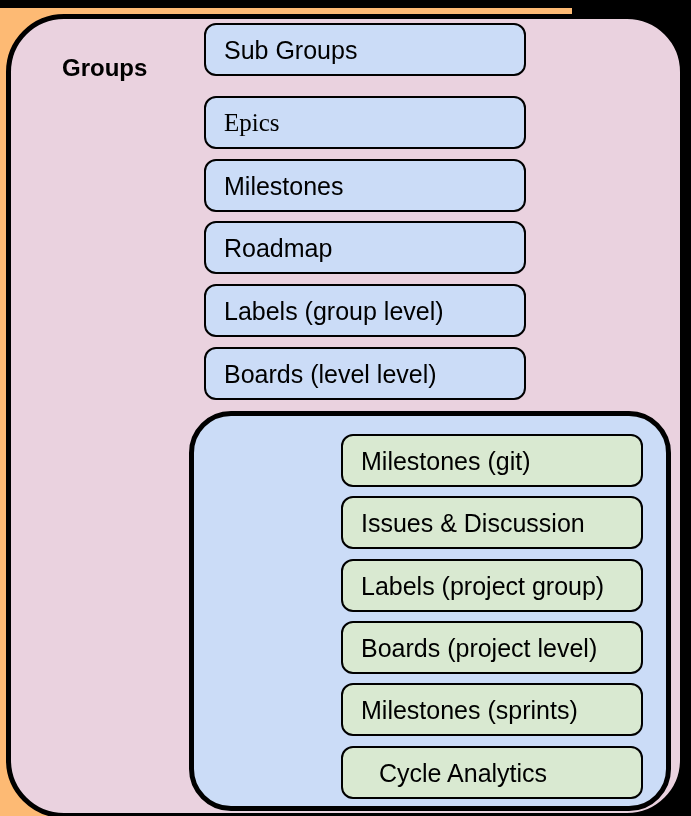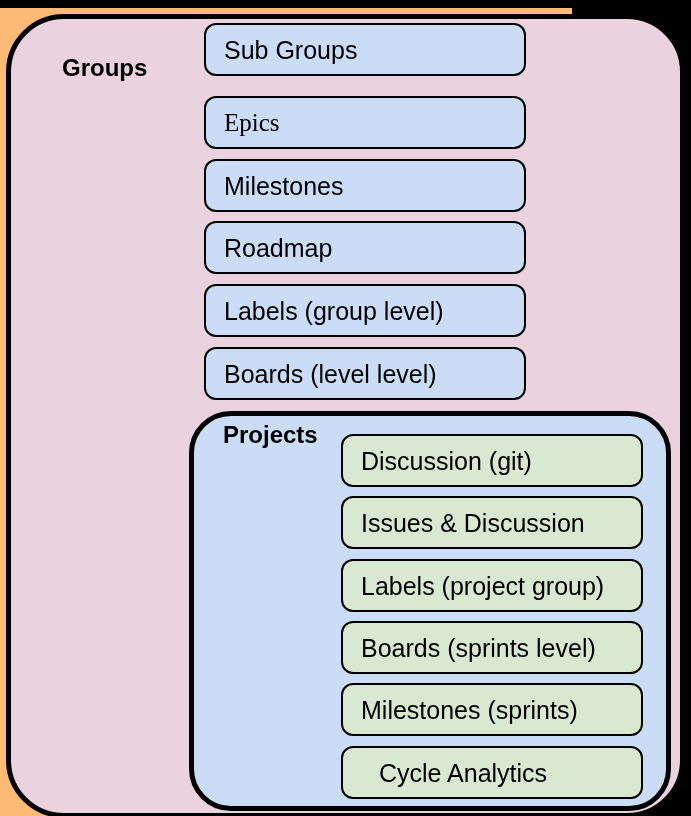--- a/index.html
+++ b/index.html
@@ -142,33 +142,32 @@
     </div>
     <div class="item-box group-item gi-4">
       <span class="item-label">Labels (group level)</span>
     </div>
     <div class="item-box group-item gi-5">
       <span class="item-label">Boards (level level)</span>
     </div>
 
     <div class="projects-container"></div>
 
-    <span class="section-label projects-label">Projects</span>
 
     <div class="item-box project-item pi-0">
-      <span class="item-label">Discussion (git)</span>
+      <span class="item-label">Milestones (git)</span>
     </div>
     <div class="item-box project-item pi-1">
       <span class="item-label">Issues &amp; Discussion</span>
     </div>
     <div class="item-box project-item pi-2">
       <span class="item-label">Labels (project group)</span>
     </div>
     <div class="item-box project-item pi-3">
-      <span class="item-label">Boards (sprints level)</span>
+      <span class="item-label">Boards (project level)</span>
     </div>
     <div class="item-box project-item pi-4">
       <span class="item-label">Milestones (sprints)</span>
     </div>
     <div class="item-box project-item pi-5">
       <span class="item-label">Cycle Analytics</span>
     </div>
 
   </div>
 </div>

